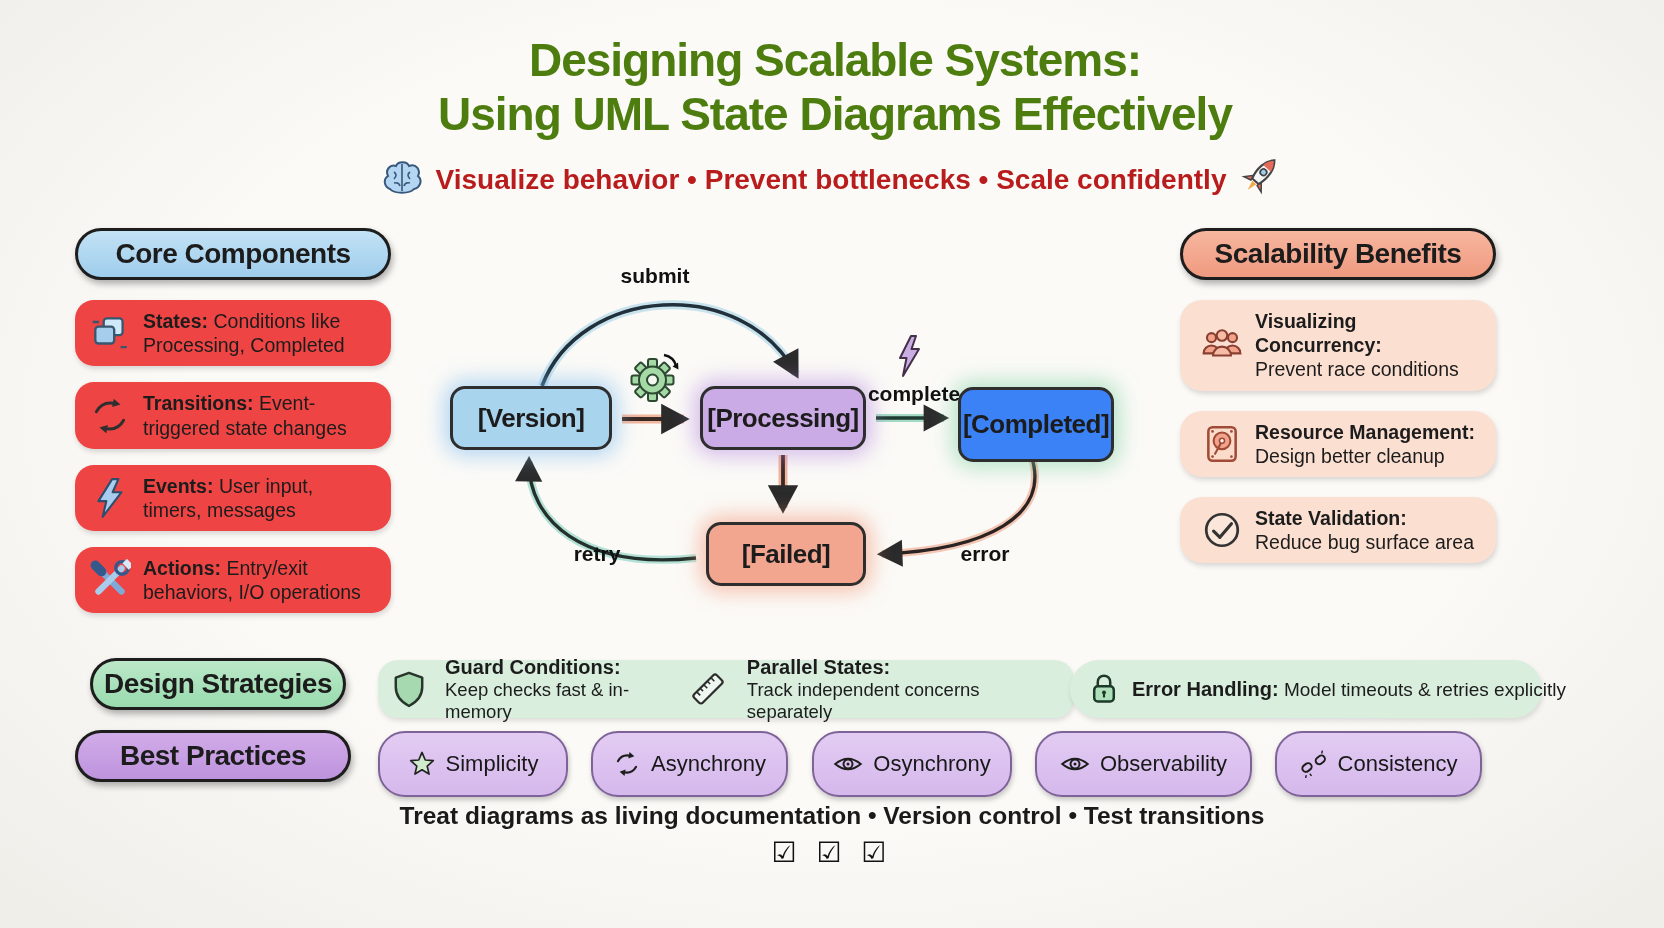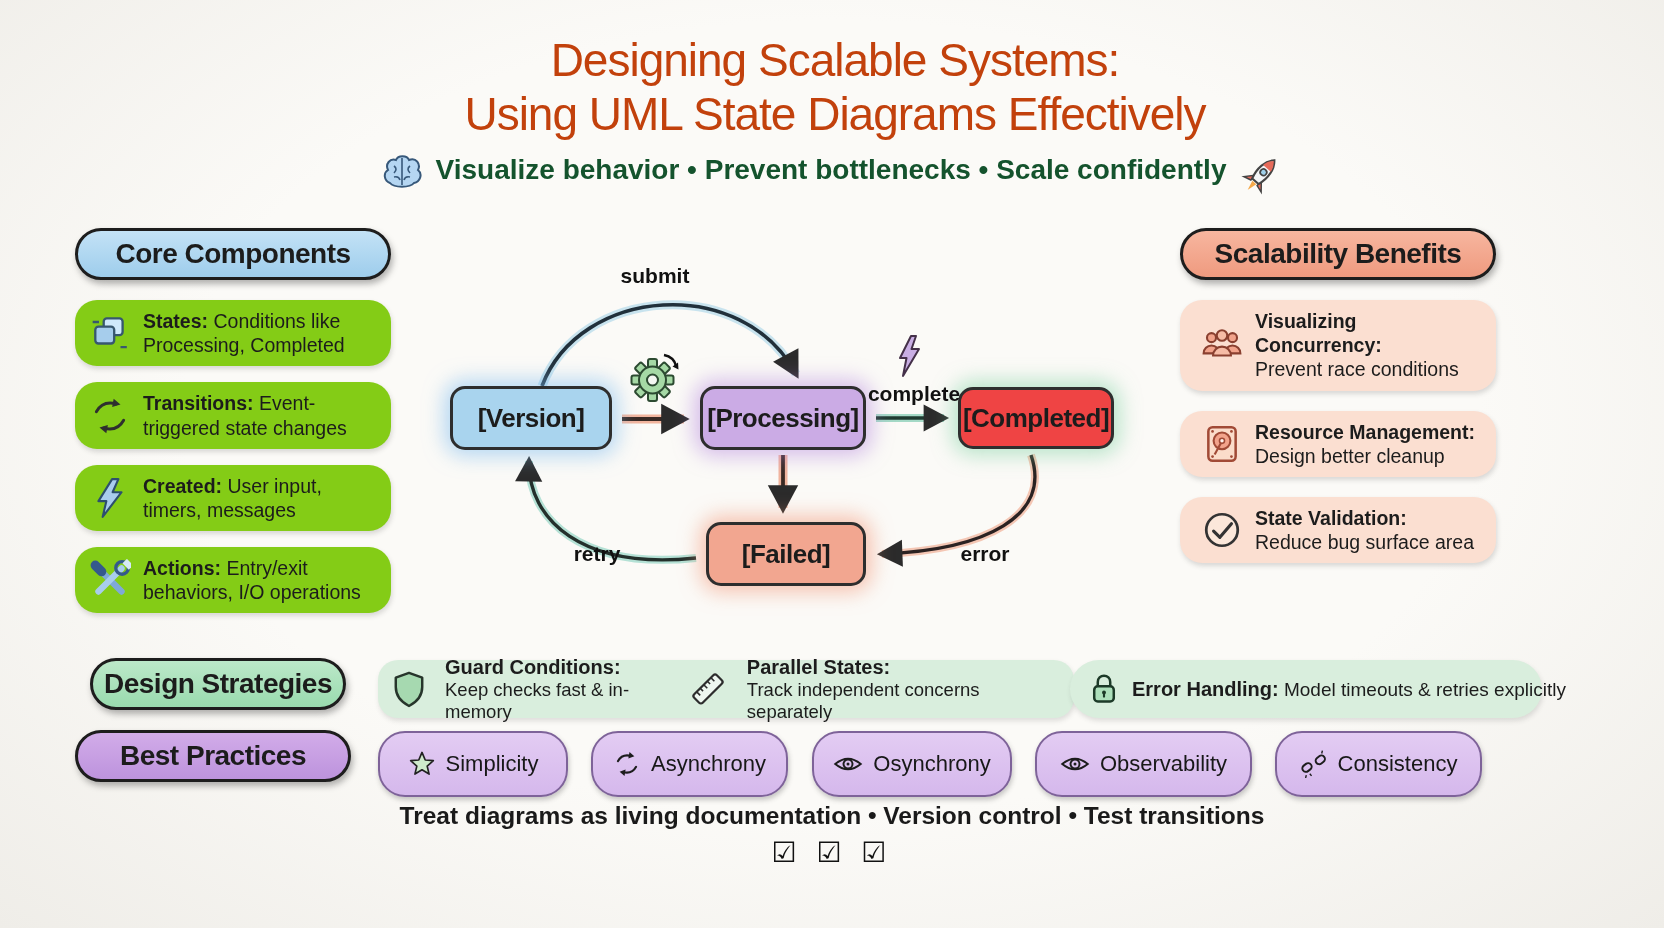--- a/index.html
+++ b/index.html
@@ -8,26 +8,26 @@
     font-family: "Liberation Sans", sans-serif;
     color: #1c1c1c;
     background: radial-gradient(ellipse at 50% 45%, #fbfaf7 55%, #efede8 100%);
     position: relative;
     overflow: hidden;
   }
 
   
   .header { position: absolute; top: 34px; left: 0; right: 0; text-align: center; }
   .title {
-    font-size: 46px; font-weight: normal; letter-spacing: -1px;
-    line-height: 1.17; color: #c2410c; padding-left: 6px;
+    font-size: 46px; font-weight: bold; letter-spacing: -1px;
+    line-height: 1.17; color: #4d7c0f; padding-left: 6px;
   }
   .subtitle {
-    margin-top: 12px; font-size: 28px; font-weight: bold; color: #14532d;
-    display: flex; align-items: flex-start; justify-content: center; gap: 14px;
+    margin-top: 12px; font-size: 28px; font-weight: bold; color: #b91c1c;
+    display: flex; align-items: flex-end; justify-content: center; gap: 14px;
   }
   .subtitle .emoji-svg { display: inline-flex; }
 
   
   .col { position: absolute; width: 316px; display: flex; flex-direction: column; }
   .col.left  { left: 75px;  top: 228px; }
   .col.right { left: 1180px; top: 228px; }
   .section-pill {
     height: 52px; border-radius: 27px; border: 3px solid #1d1d1d;
     display: flex; align-items: center; justify-content: center;
@@ -39,37 +39,37 @@
   .pill-salmon { background: linear-gradient(180deg,#f7b69f 0%, #ef9a7f 100%); }
   .pill-green  { background: linear-gradient(180deg,#bce8c9 0%, #99dbae 100%); }
   .pill-purple { background: linear-gradient(180deg,#d2ace9 0%, #bd93dd 100%); }
 
   .card {
     border-radius: 22px; min-height: 66px; padding: 9px 14px;
     display: flex; align-items: center; gap: 12px;
     box-shadow: 1px 3px 5px rgba(60,60,60,0.18);
     margin-bottom: 16px;
   }
-  .card-blue   { background: #84cc16; }
+  .card-blue   { background: #ef4444; border-radius: 19px; }
   .card-salmon { background: #fbdfd1; margin-bottom: 20px; padding-left: 21px; }
   .card p { font-size: 19.5px; line-height: 1.24; }
   .card .stack b { display: block; }
   .ic { flex: 0 0 auto; display: flex; align-items: center; justify-content: center; }
 
   
   .diagram { position: absolute; left: 430px; top: 258px; width: 700px; height: 348px; }
   .diagram svg.wires { position: absolute; left: 0; top: 0; }
   .state {
     position: absolute; border: 3px solid #2e2e2e; border-radius: 15px;
     display: flex; align-items: center; justify-content: center;
     font-size: 26px; font-weight: bold; letter-spacing: -0.5px;
   }
   .st-created    { left: 20px;  top: 128px; width: 162px; height: 64px; background: #a9d4ee; box-shadow: 0 0 20px 6px rgba(125,188,238,0.55); }
   .st-processing { left: 270px; top: 128px; width: 166px; height: 64px; background: #cbabe5; box-shadow: 0 0 20px 6px rgba(178,130,221,0.5); }
-  .st-completed  { left: 528px; top: 129px; width: 156px; height: 62px; background: #ef4444; box-shadow: 0 0 20px 6px rgba(120,208,158,0.5); }
+  .st-completed  { left: 528px; top: 129px; width: 156px; height: 75px; background: #3b82f6; box-shadow: 0 0 20px 6px rgba(120,208,158,0.5); }
   .st-failed     { left: 276px; top: 264px; width: 160px; height: 64px; background: #f2a690; box-shadow: 0 0 20px 6px rgba(242,150,118,0.55); }
   .t-label {
     position: absolute; font-size: 21px; font-weight: bold; color: #111;
     width: 120px; text-align: center;
   }
   .lbl-submit   { left: 165px; top: 6px;   }
   .lbl-complete { left: 424px; top: 124px; }
   .lbl-retry    { left: 107px; top: 284px; }
   .lbl-error    { left: 495px; top: 284px; }
   .gear-wrap { position: absolute; left: 196px; top: 92px; }
@@ -173,21 +173,21 @@
     </span>
     <p><b>Transitions:</b> <span>Event-triggered state changes</span></p>
   </div>
 
   <div class="card card-blue">
     <span class="ic">
       <svg width="42" height="42" viewBox="0 0 40 40">
         <path d="M22 2 L9 23 h7.5 L13 38 L31 14.5 h-8.5 L28 2 Z" fill="#a9cdee" stroke="#2d4f6e" stroke-width="2" stroke-linejoin="round"></path>
       </svg>
     </span>
-    <p><b>Created:</b> <span>User input, timers, messages</span></p>
+    <p><b>Events:</b> <span>User input, timers, messages</span></p>
   </div>
 
   <div class="card card-blue">
     <span class="ic">
       <svg width="42" height="42" viewBox="0 0 40 40">
         <path d="M9 9 L31 31" stroke="#7fa9d8" stroke-width="6" stroke-linecap="round"></path>
         <path d="M6 6 L12 12" stroke="#35598c" stroke-width="9" stroke-linecap="round"></path>
         <path d="M31 9 L9 31" stroke="#a8cdec" stroke-width="6" stroke-linecap="round"></path>
         <circle cx="31.5" cy="8.5" r="6" fill="none" stroke="#35598c" stroke-width="3.2"></circle>
         <path d="M34 2 L40 8" stroke="#d6e9f6" stroke-width="6"></path>

